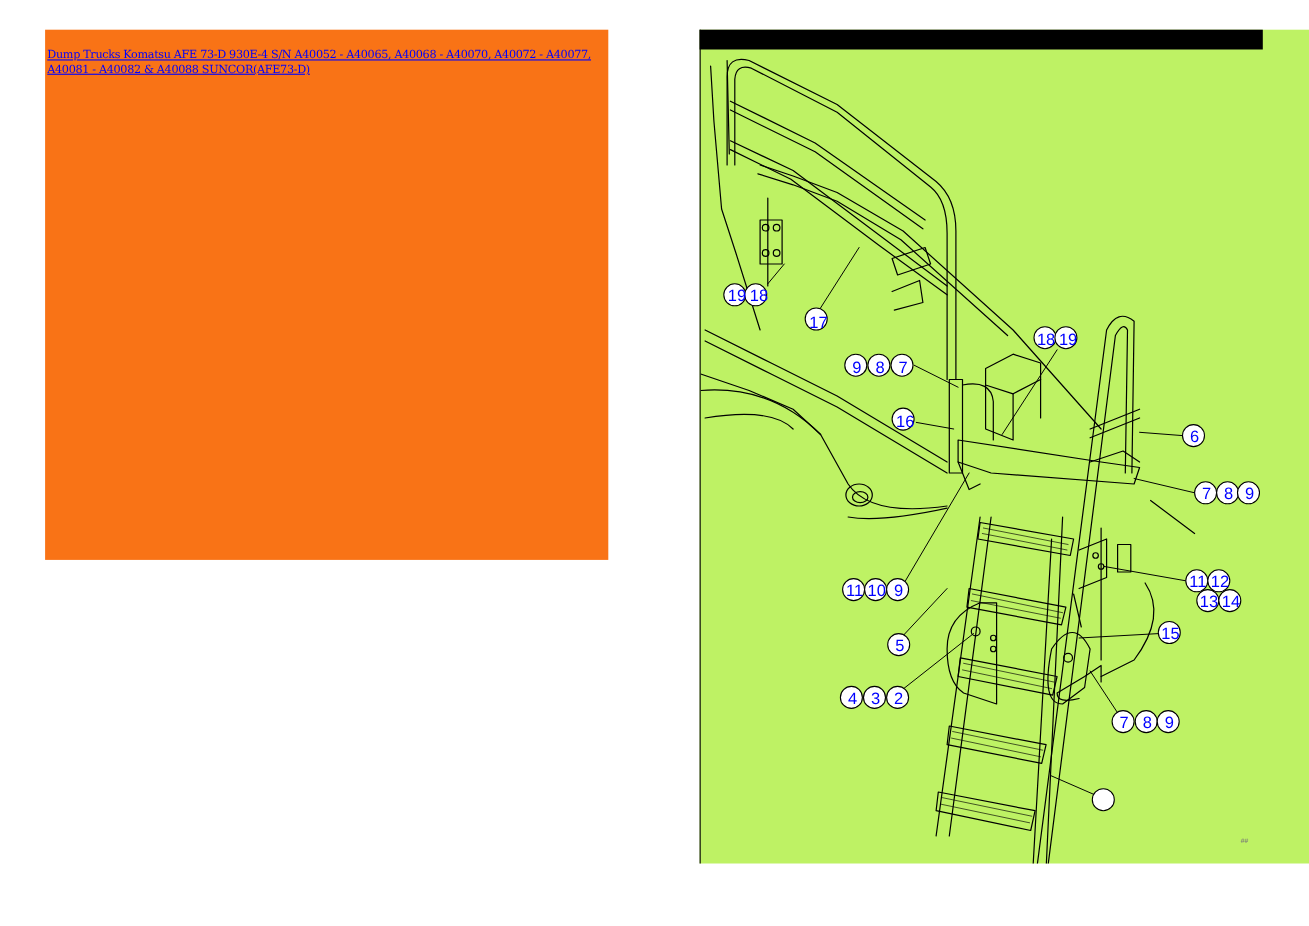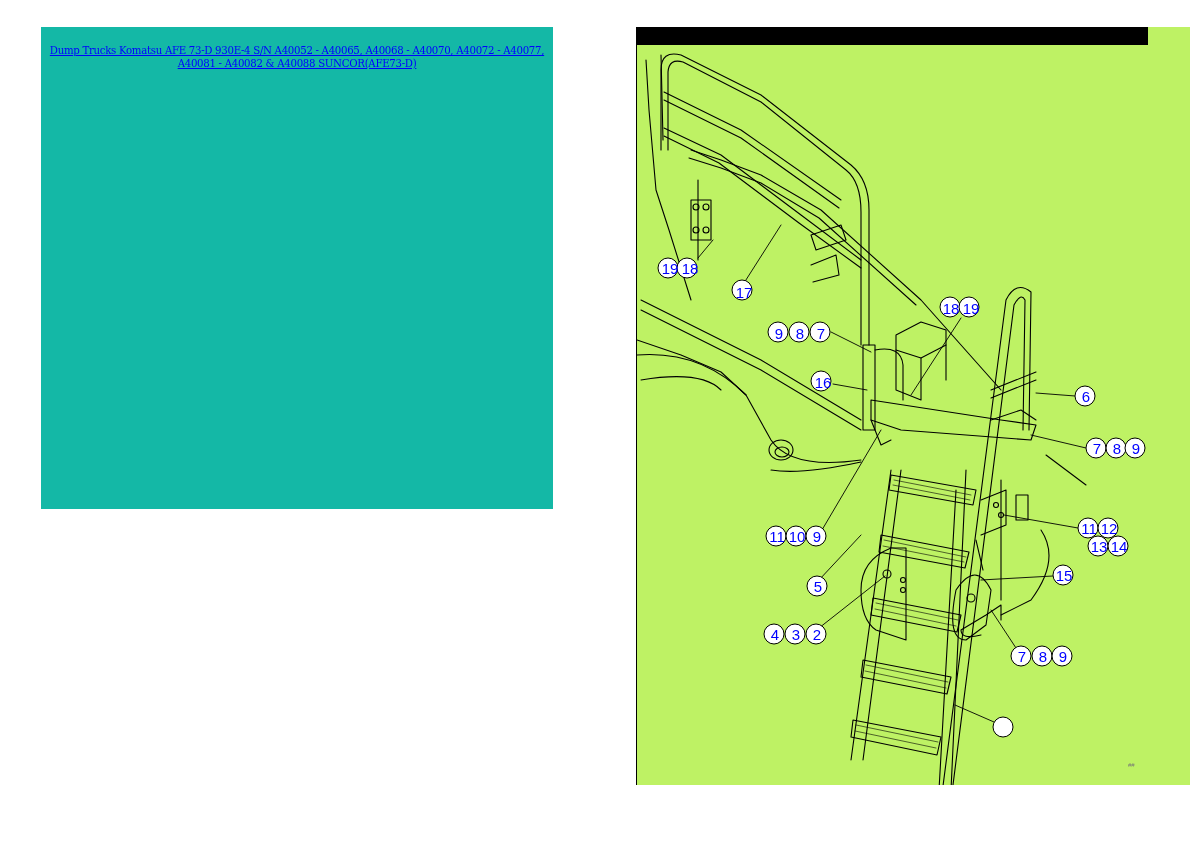--- a/index.html
+++ b/index.html
@@ -1,20 +1,19 @@
 <!DOCTYPE html>
 <html><head>
 <meta charset="utf-8">
 <style>
   html, body { margin: 0; padding: 0; background: #ffffff; }
   body { width: 1190px; height: 842px; position: relative; overflow: hidden; font-family: "DejaVu Serif", serif; }
   .left-panel {
     position: absolute; left: 41px; top: 27px; width: 512px; height: 482px;
-    background: #14b8a6;
-    text-align: center;
+    background: #f97316;
   }
   .title-link {
     position: absolute; left: 2px; top: 17px; width: 508px;
     color: #0000ff; text-decoration: underline;
     font-family: "DejaVu Serif", serif; font-size: 10.2px; line-height: 13px;
     letter-spacing: -0.3px;
   }
   .right-panel {
     position: absolute; left: 636px; top: 27px; width: 556px; height: 758px;
     border-left: 1.5px solid #000; border-right: 1.5px solid #000;

